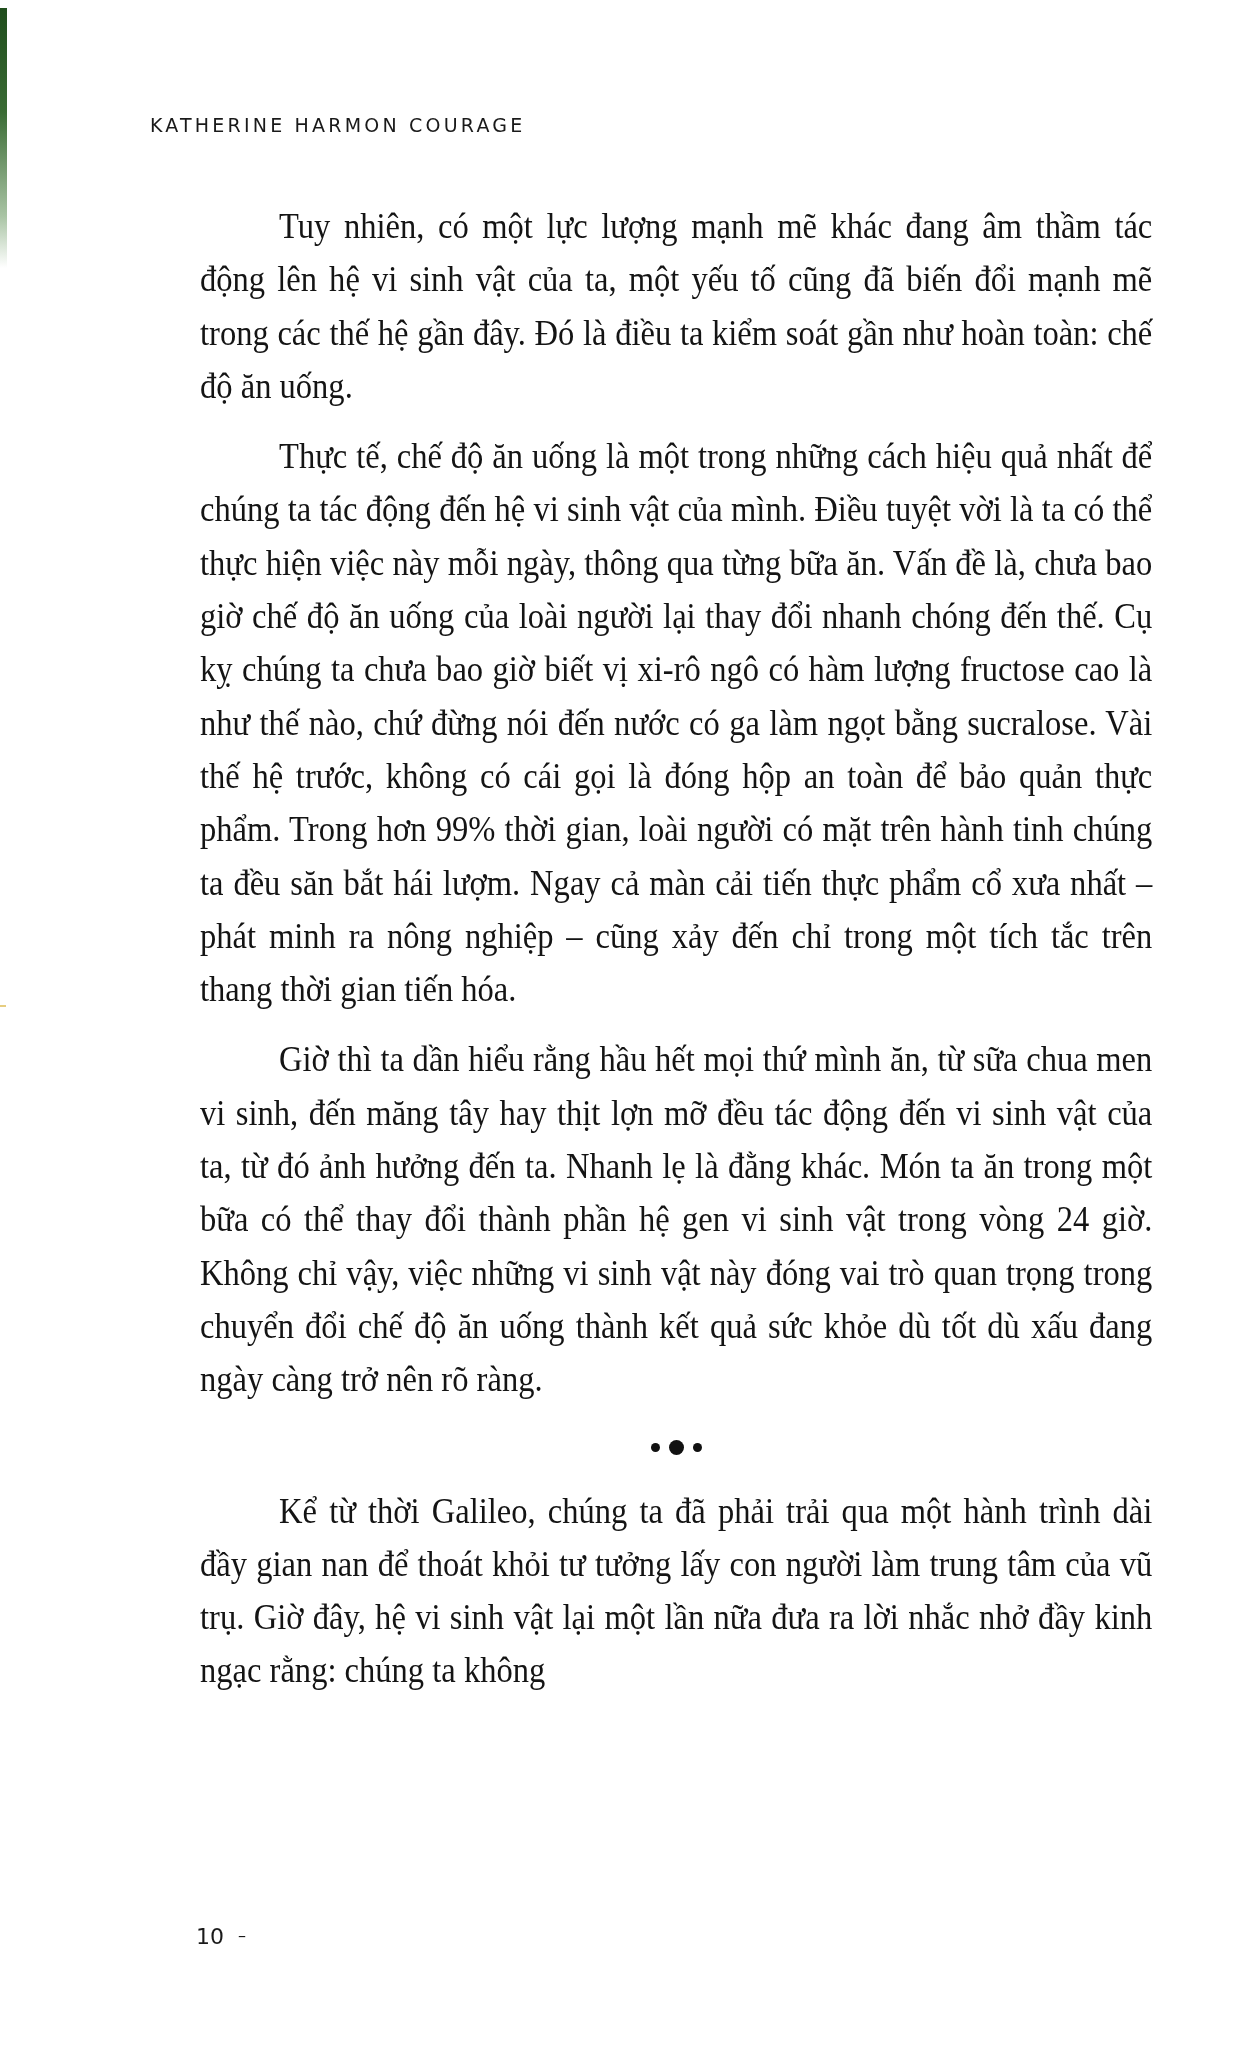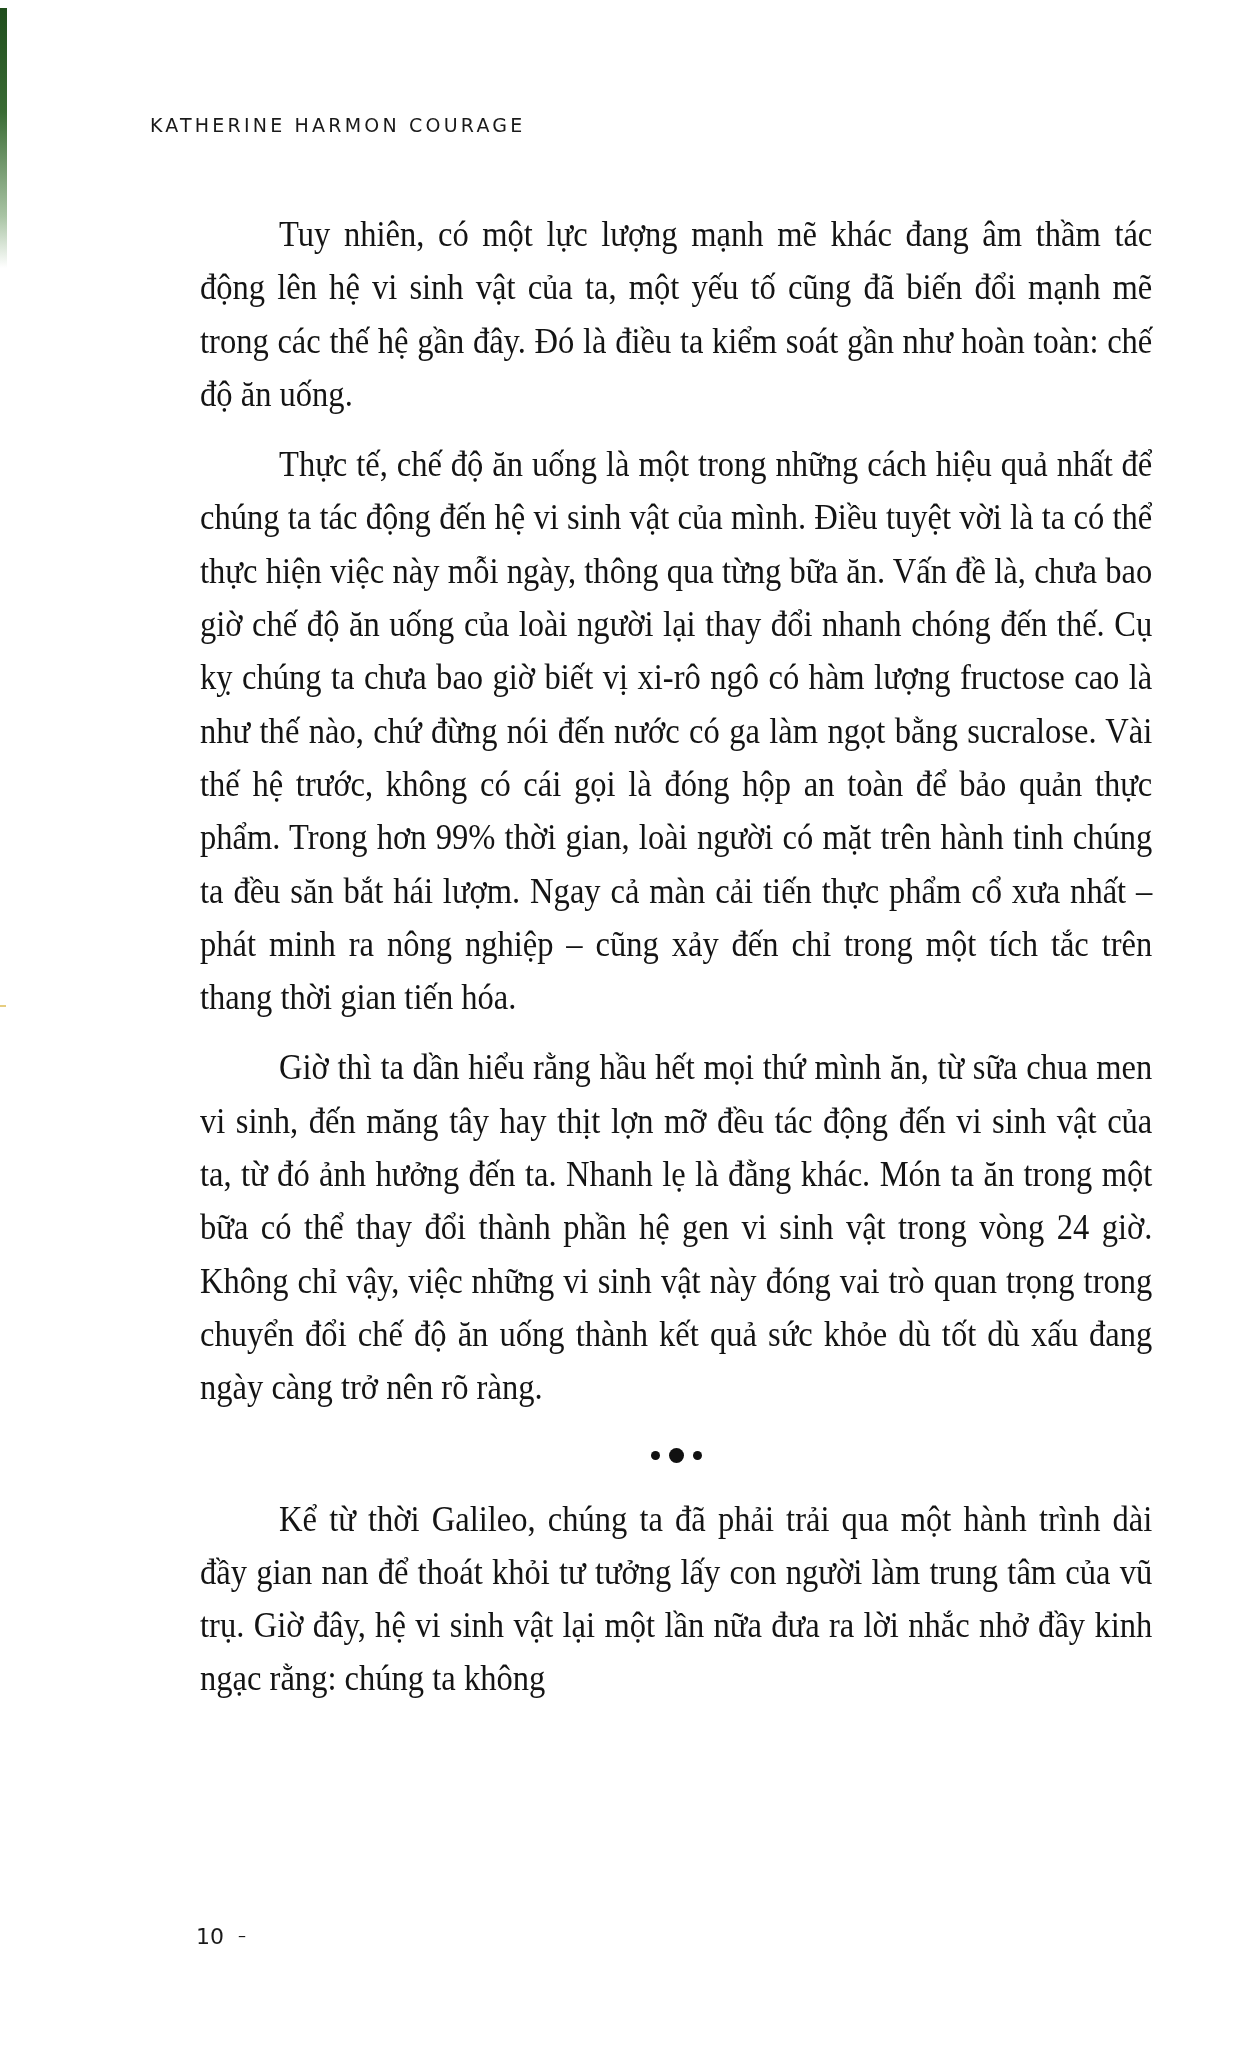--- a/index.html
+++ b/index.html
@@ -39,21 +39,21 @@
     font-family: "DejaVu Sans", sans-serif;
     font-size: 19px;
     letter-spacing: 3.2px;
     color: #1a1a1a;
     white-space: nowrap;
     text-align: center;
   }
   .text-block {
     position: absolute;
     left: 200px;
-    top: 208px;
+    top: 200px;
     width: 952px;
     font-family: Liberation Serif, serif;
   }
   .para {
     margin: 0;
     font-size: 35px;
     line-height: 53.3px;
     text-align: justify;
     text-indent: 85px;
     transform: scaleX(0.93);

